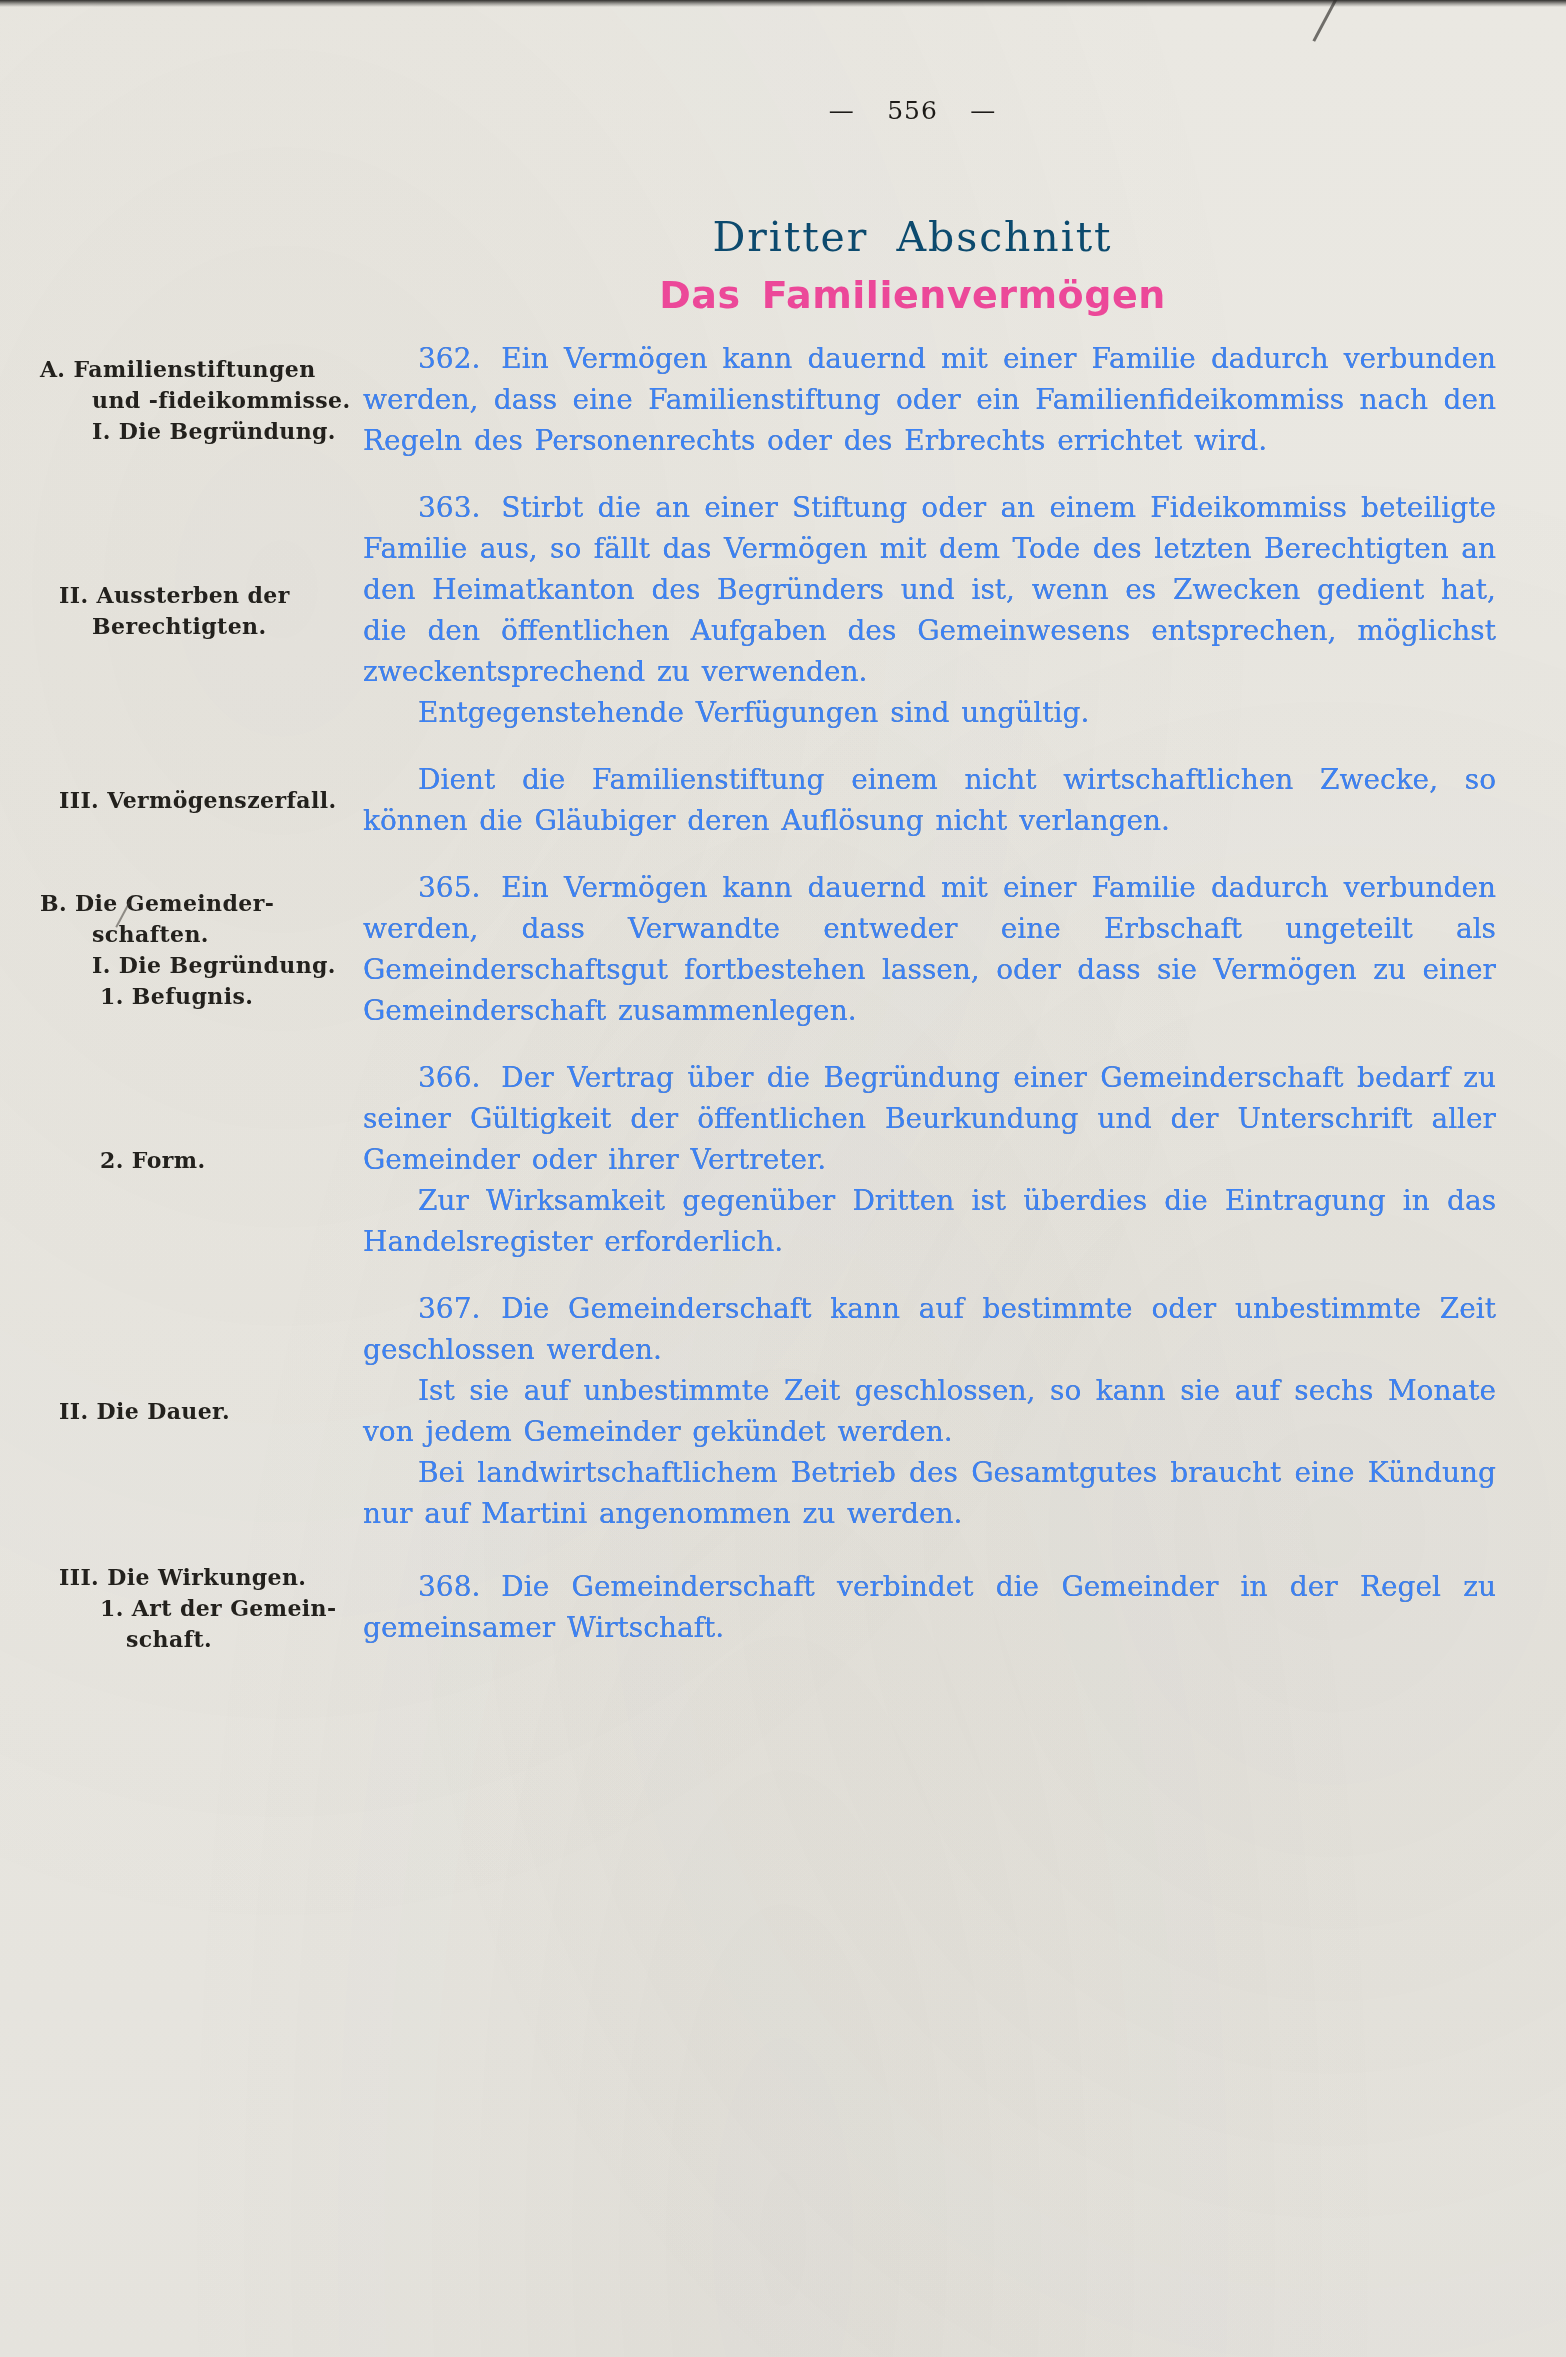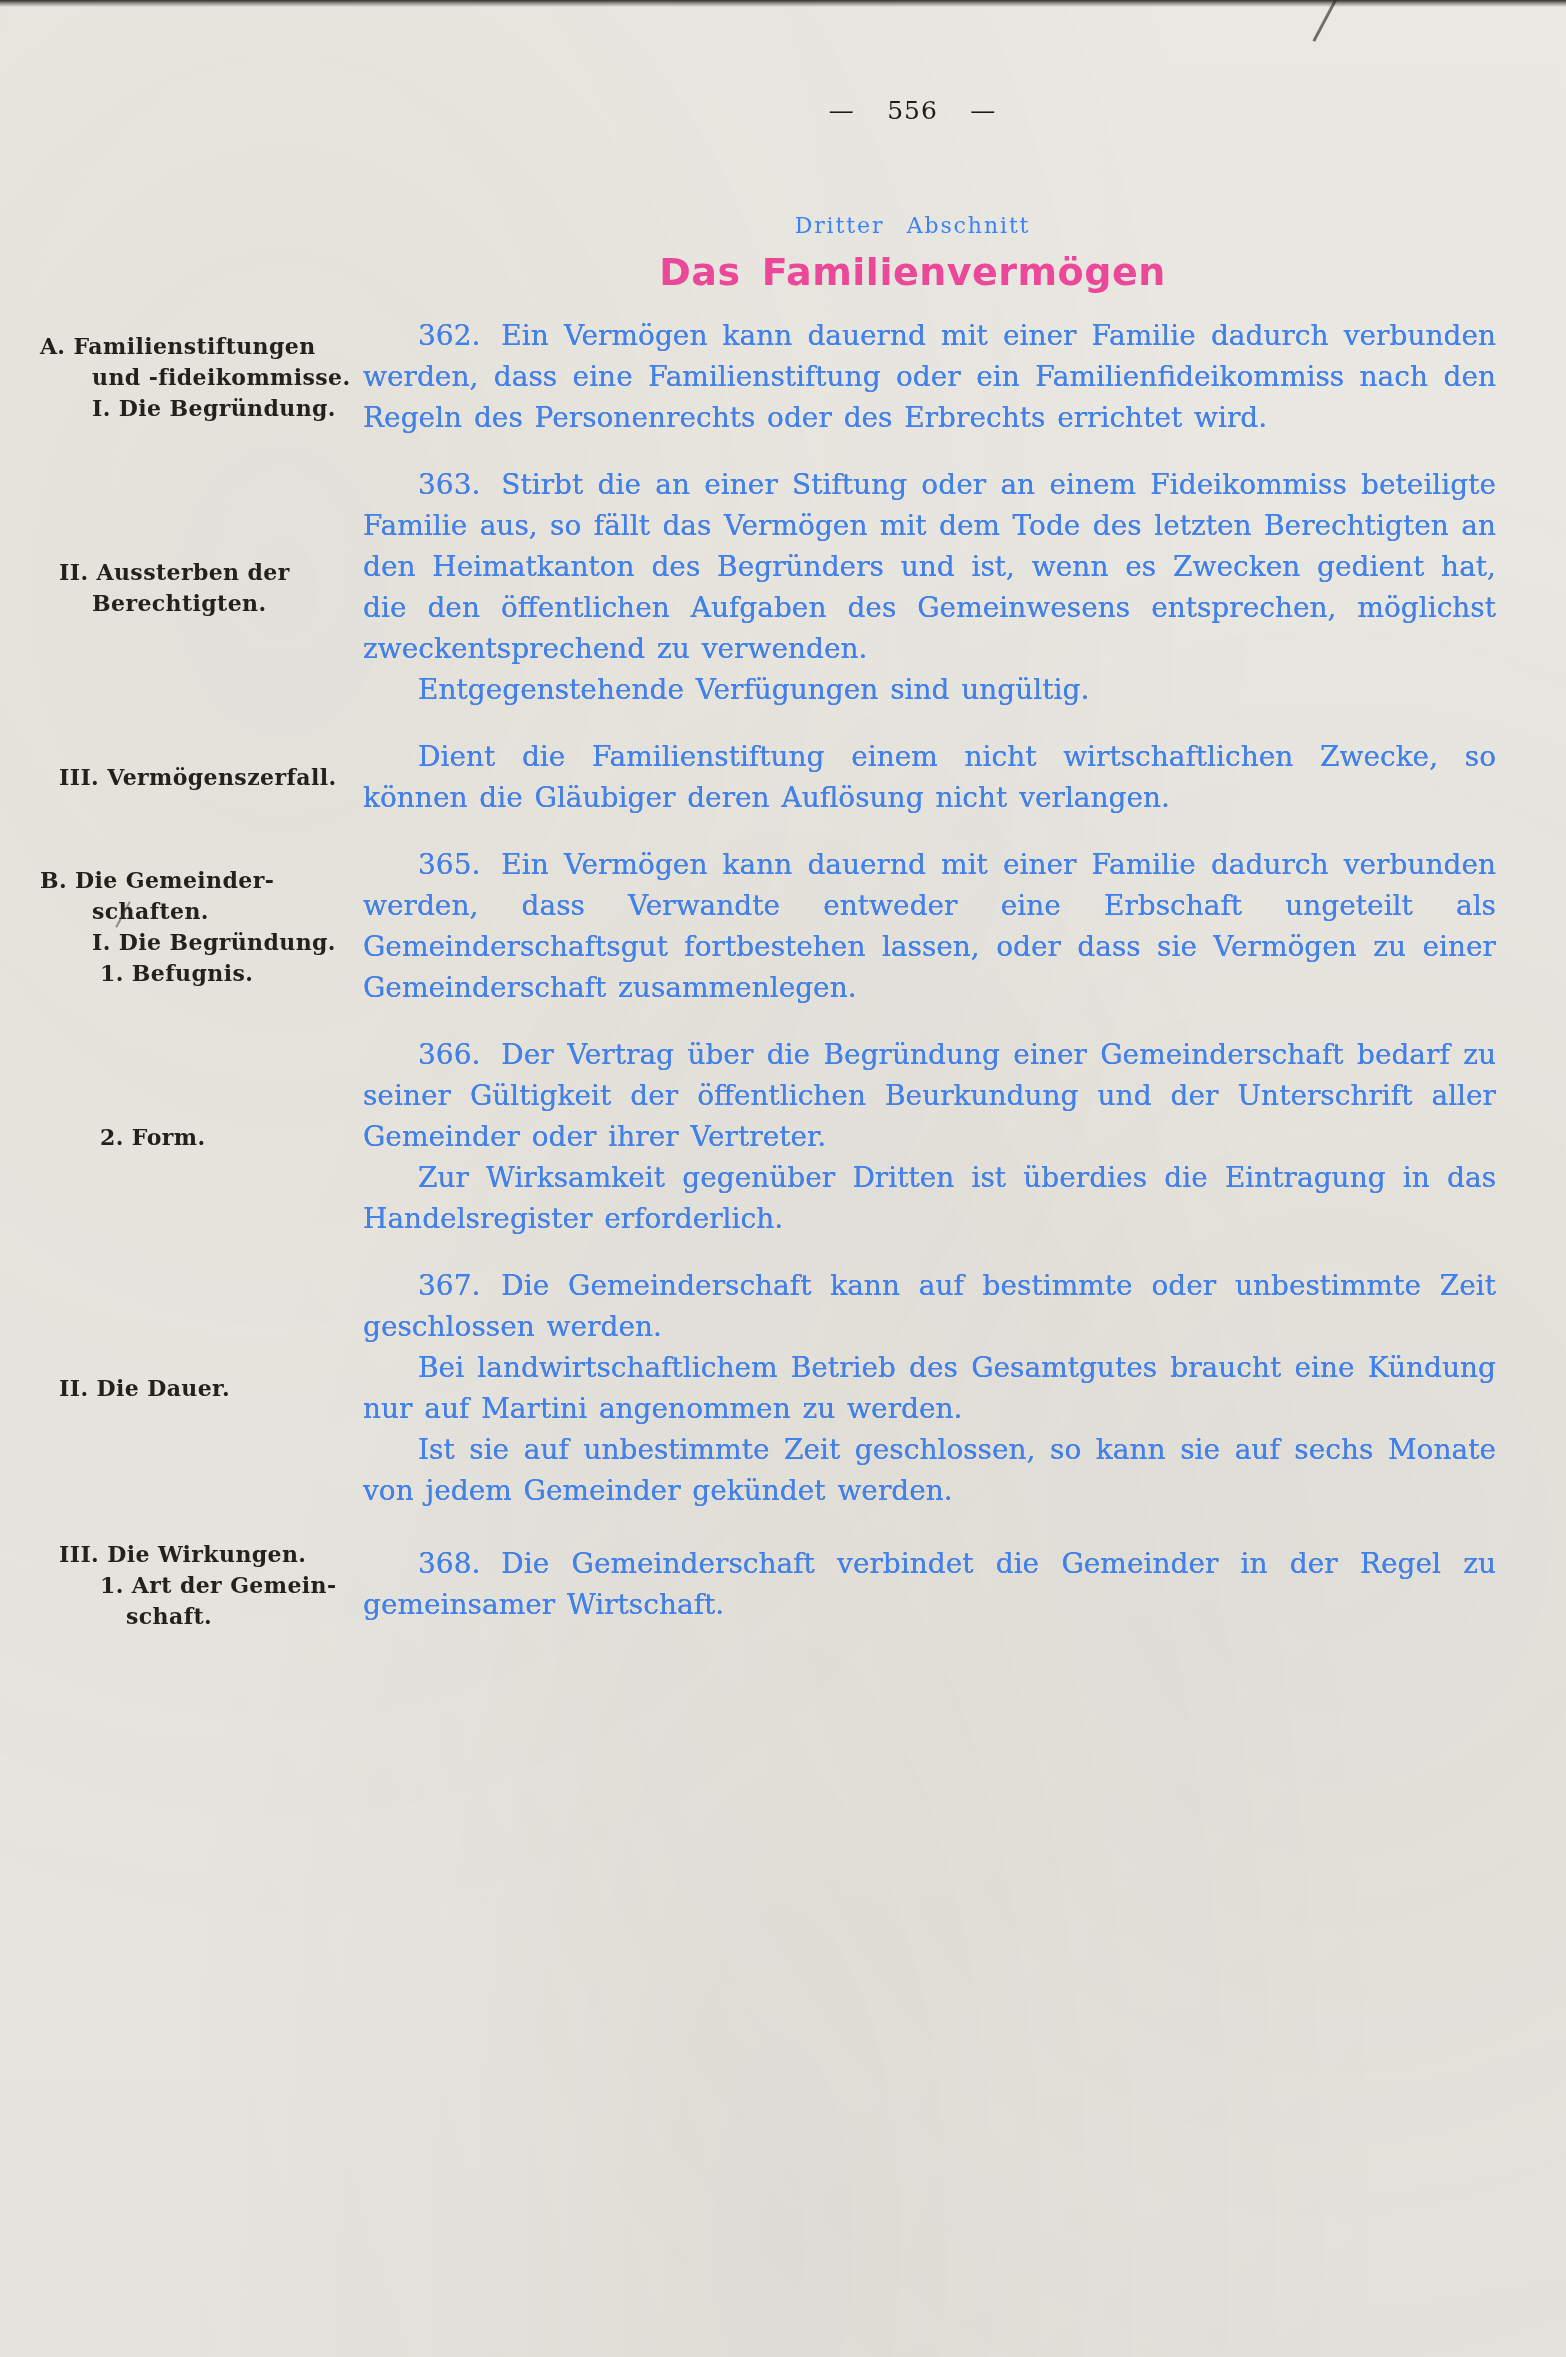--- a/index.html
+++ b/index.html
@@ -28,21 +28,21 @@
   .slash-left {
     position: absolute; top: 900px; left: 122px; width: 1.9px; height: 29px;
     background: rgba(70,66,60,0.55); transform: rotate(28deg);
   }
 
   .page-head { margin-left: 363px; width: 1099px; text-align: center; padding-top: 96px; }
   .page-number { font-size: 25px; letter-spacing: 1px; color: #1d1b18; }
   .page-number .pn { margin: 0 32.5px; }
   .abschnitt {
     margin: 88px 0 0 0; font-weight: normal;
-    font-size: 22px; letter-spacing: 1.9px; word-spacing: 13.4px; color: #3b82f6;
+    font-size: 41px; letter-spacing: 1.9px; word-spacing: 13.4px; color: #0c4a6e;
   }
   .chapter {
     margin: 11.5px 0 0 0;
     font-family: "DejaVu Sans", "Liberation Sans", sans-serif;
     font-weight: bold; font-size: 38px; word-spacing: 7.6px;
     letter-spacing: 0.5px; color: #ec4899;
   }
 
   .sections { padding: 21px 71px 0 38px; }
   .section { display: flex; align-items: center; margin-bottom: 26px; }
@@ -128,22 +128,22 @@
         <p class="apara"><span class="pnum">366.</span>Der Vertrag über die Begründung einer Gemeinderschaft bedarf zu seiner Gültigkeit der öffentlichen Beurkundung und der Unterschrift aller Gemeinder oder ihrer Vertreter.</p>
         <p class="apara">Zur Wirksamkeit gegenüber Dritten ist überdies die Eintragung in das Handelsregister erforderlich.</p>
       </div>
     </div>
     <div class="section">
       <div class="margin-col">
         <div class="mline lv1">II. Die Dauer.</div>
       </div>
       <div class="content-col">
         <p class="apara"><span class="pnum">367.</span>Die Gemeinderschaft kann auf bestimmte oder unbestimmte Zeit geschlossen werden.</p>
+        <p class="apara">Ist sie auf unbestimmte Zeit geschlossen, so kann sie auf sechs Monate von jedem Gemeinder gekündet werden.</p>
         <p class="apara">Bei landwirtschaftlichem Betrieb des Gesamtgutes braucht eine Kündung nur auf Martini angenommen zu werden.</p>
-        <p class="apara">Ist sie auf unbestimmte Zeit geschlossen, so kann sie auf sechs Monate von jedem Gemeinder gekündet werden.</p>
       </div>
     </div>
     <div class="section">
       <div class="margin-col">
         <div class="mline lv1">III. Die Wirkungen.</div>
         <div class="mline lv3">1. Art der Gemein-</div>
         <div class="mline lv4">schaft.</div>
       </div>
       <div class="content-col">
         <p class="apara"><span class="pnum">368.</span>Die Gemeinderschaft verbindet die Gemeinder in der Regel zu gemeinsamer Wirtschaft.</p>

